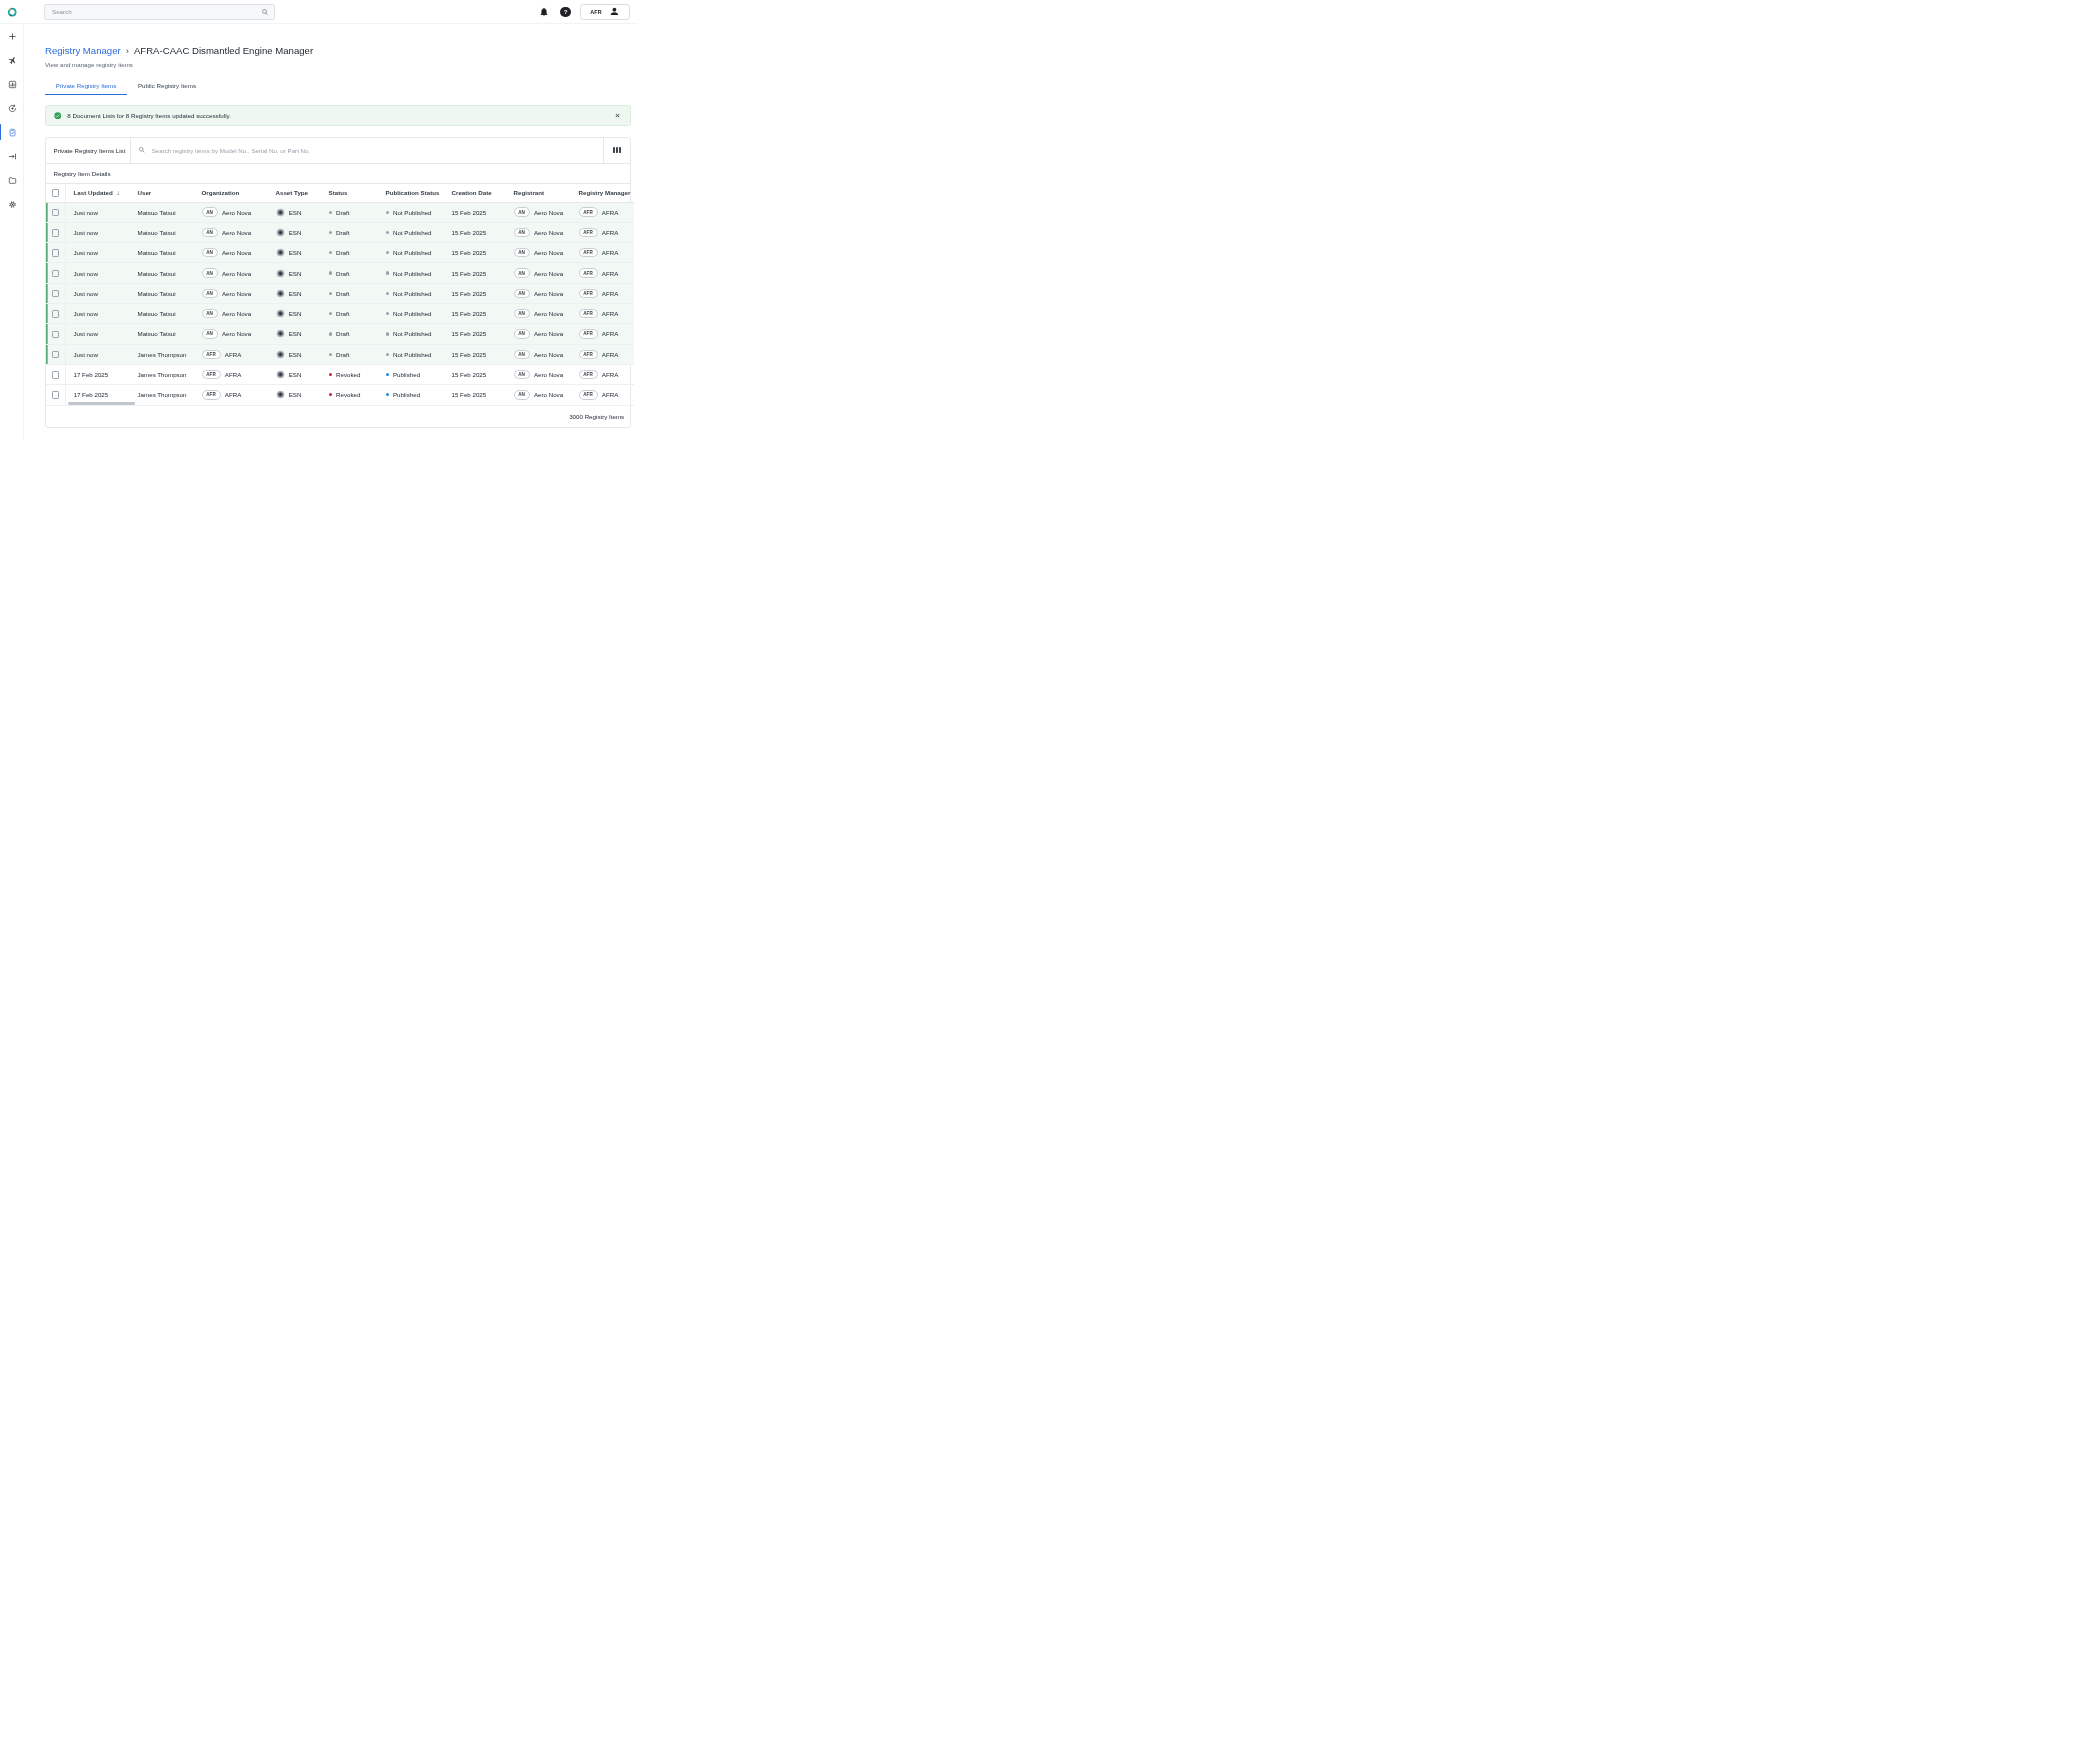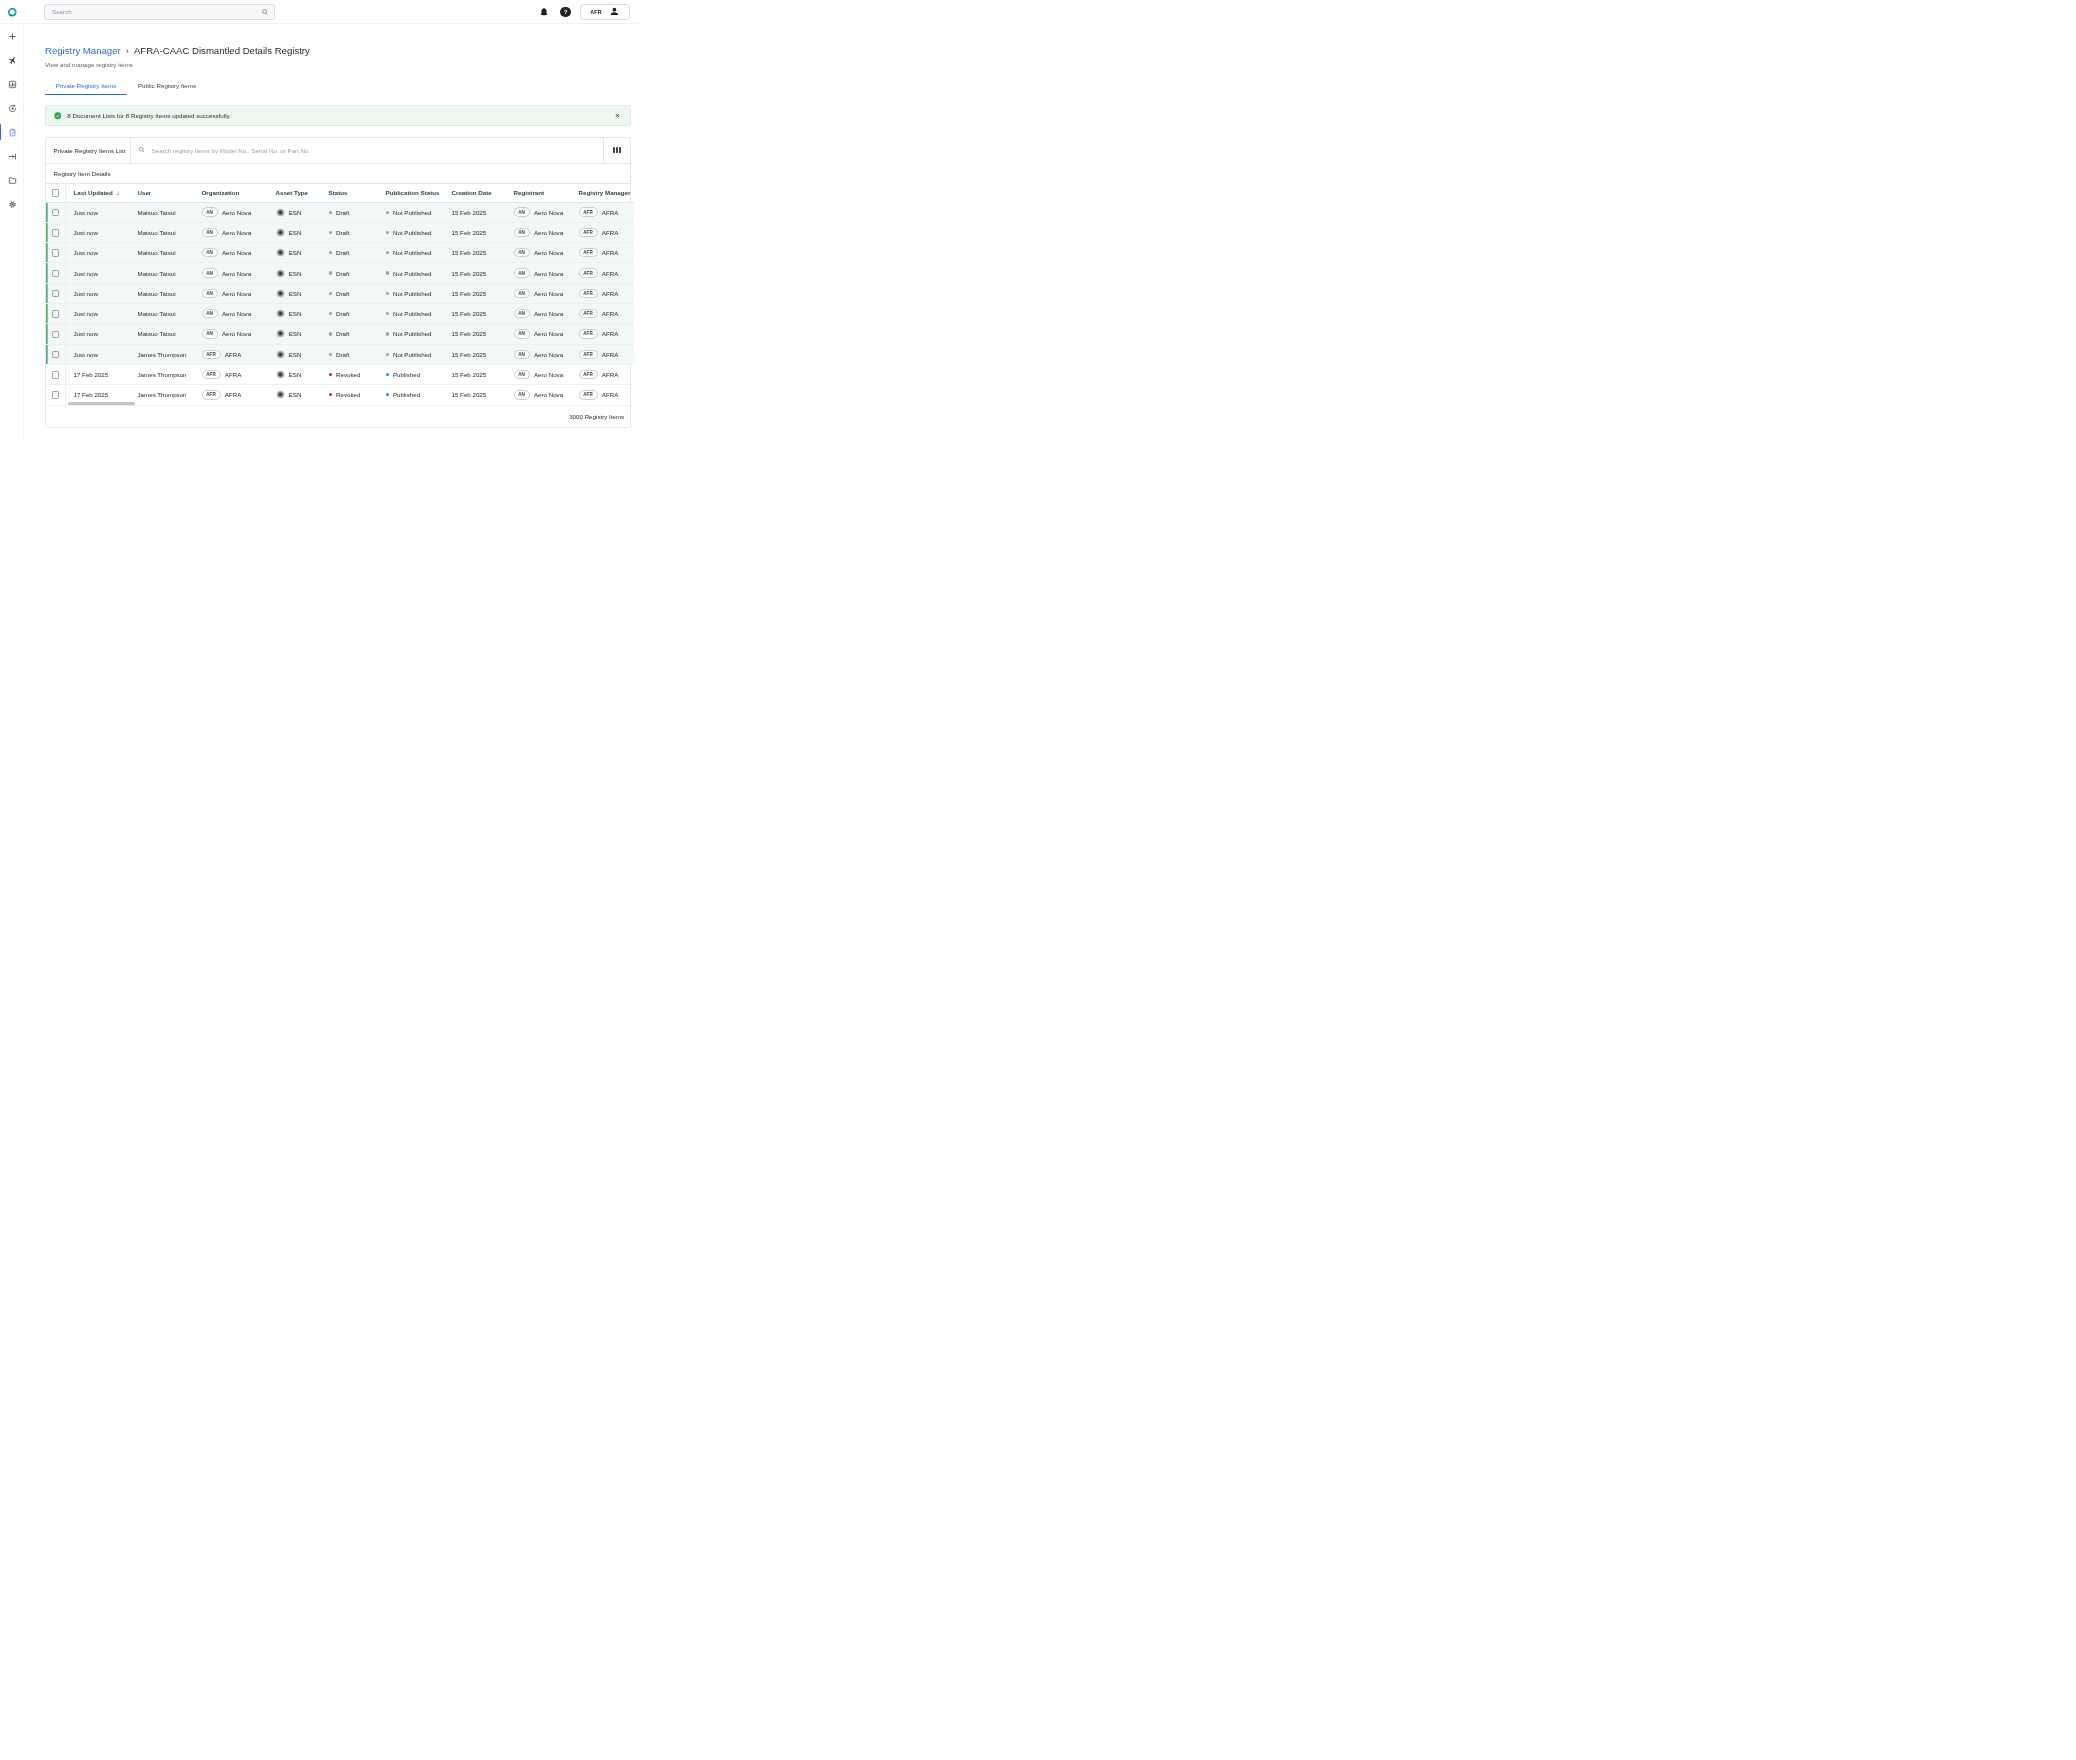--- a/index.html
+++ b/index.html
@@ -263,21 +263,21 @@
     </span>
   </div>
 </nav>
 
 <main class="main">
   <div class="content">
 
     <div class="crumbs">
       <a class="crumb-link">Registry Manager</a>
       <span class="crumb-sep">›</span>
-      <span class="crumb-current">AFRA-CAAC Dismantled Details Registry</span>
+      <span class="crumb-current">AFRA-CAAC Dismantled Engine Manager</span>
     </div>
     <div class="subtitle">View and manage registry items</div>
 
     <div class="tabs">
       <div class="tab active">Private Registry Items</div>
       <div class="tab">Public Registry Items</div>
     </div>
 
     <div class="alert">
       <span class="alert-ic">

